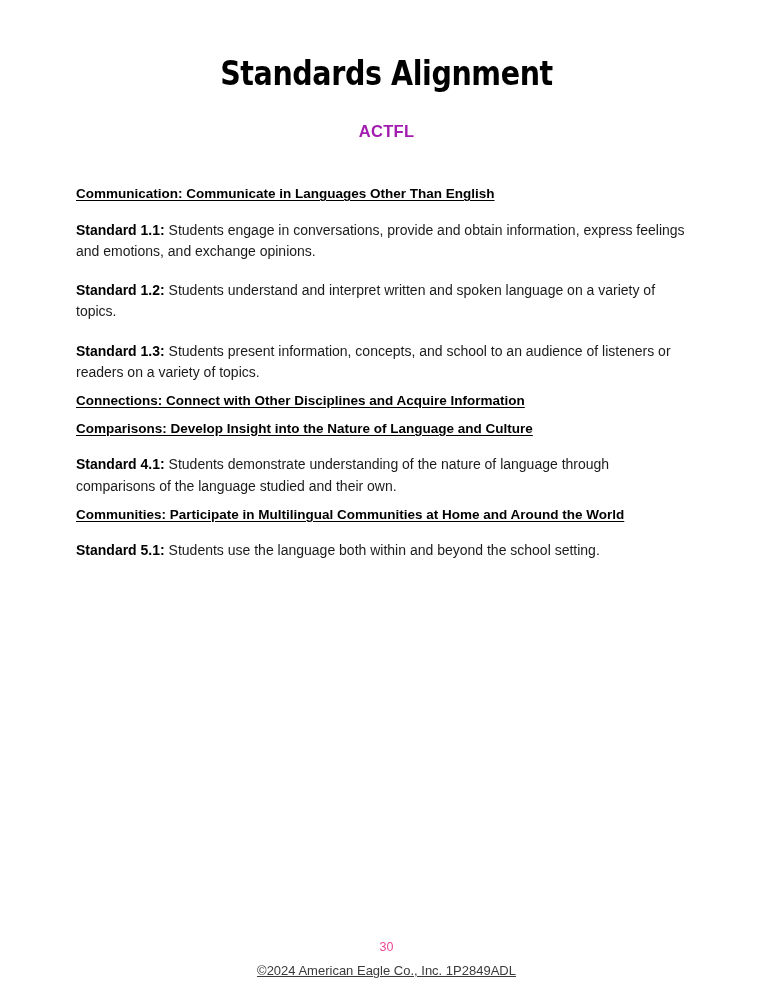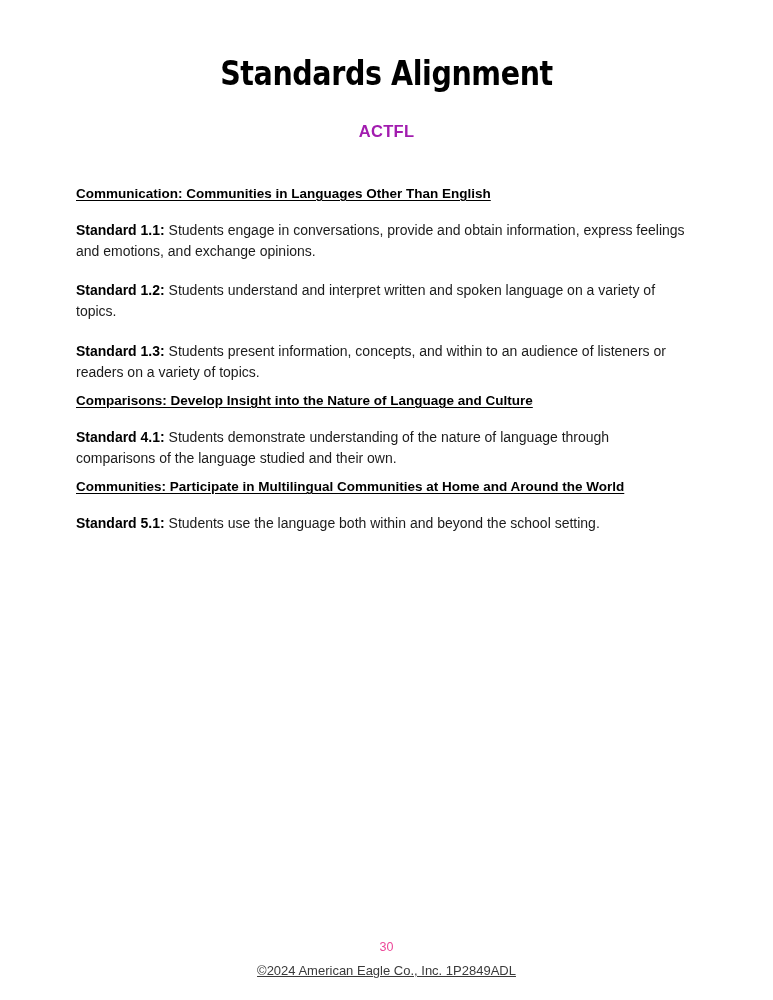--- a/index.html
+++ b/index.html
@@ -94,27 +94,28 @@
 <body>
 
 <div class="page">
 
   <h1 class="doc-title">Standards Alignment</h1>
   <h2 class="doc-subtitle">ACTFL</h2>
 
   <div class="content">
 
     <div class="group">
-      <p class="section-heading">Communication: Communities in Languages Other Than English</p>
+      <p class="section-heading">Communication: Communicate in Languages Other Than English</p>
       <p class="standard-para"><span class="standard-label">Standard 1.1:</span><span> Students engage in conversations, provide and obtain information, express feelings and emotions, and exchange opinions.</span></p>
       <p class="standard-para"><span class="standard-label">Standard 1.2:</span><span> Students understand and interpret written and spoken language on a variety of topics.</span></p>
-      <p class="standard-para"><span class="standard-label">Standard 1.3:</span><span> Students present information, concepts, and within to an audience of listeners or readers on a variety of topics.</span></p>
+      <p class="standard-para"><span class="standard-label">Standard 1.3:</span><span> Students present information, concepts, and school to an audience of listeners or readers on a variety of topics.</span></p>
     </div>
 
     <div class="group">
+      <p class="section-heading">Connections: Connect with Other Disciplines and Acquire Information</p>
     </div>
 
     <div class="group">
       <p class="section-heading">Comparisons: Develop Insight into the Nature of Language and Culture</p>
       <p class="standard-para"><span class="standard-label">Standard 4.1:</span><span> Students demonstrate understanding of the nature of language through comparisons of the language studied and their own.</span></p>
     </div>
 
     <div class="group">
       <p class="section-heading">Communities: Participate in Multilingual Communities at Home and Around the World</p>
       <p class="standard-para"><span class="standard-label">Standard 5.1:</span><span> Students use the language both within and beyond the school setting.</span></p>

